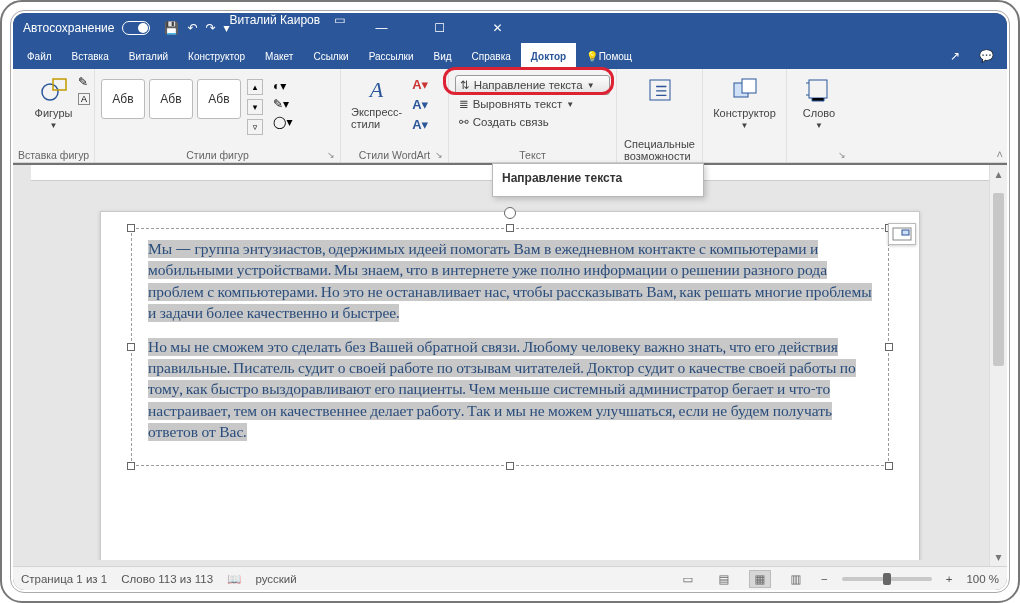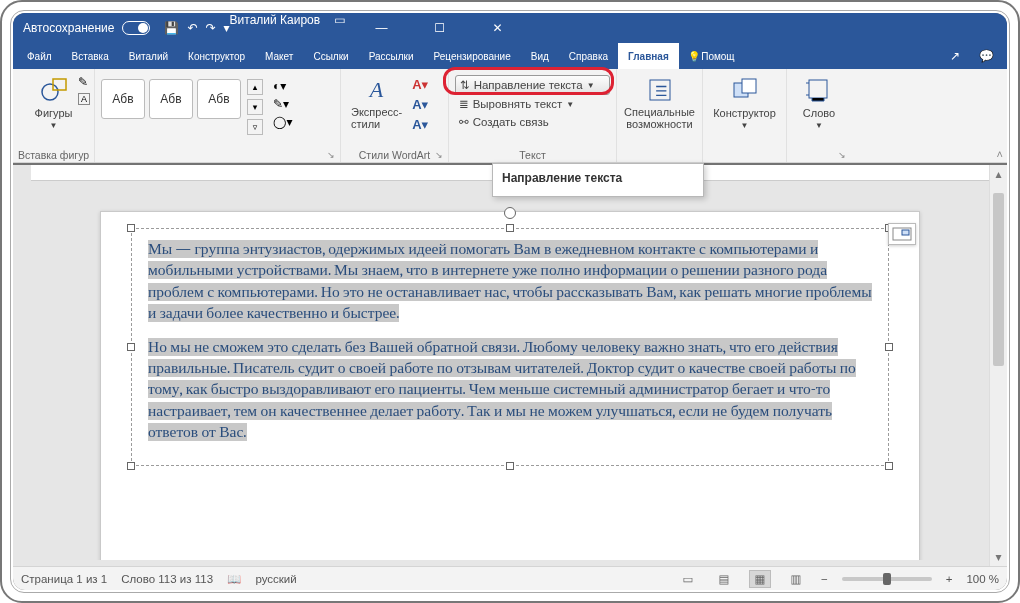--- a/index.html
+++ b/index.html
@@ -120,24 +120,23 @@
     </div>
 
     <div class="tabs-row">
       <div class="tab">Файл</div>
       <div class="tab">Вставка</div>
       <div class="tab">Виталий</div>
       <div class="tab">Конструктор</div>
       <div class="tab">Макет</div>
       <div class="tab">Ссылки</div>
       <div class="tab">Рассылки</div>
-      <div class="tab">Рецензирование</div>
       <div class="tab">Вид</div>
       <div class="tab">Справка</div>
-      <div class="tab active">Главная</div>
+      <div class="tab active">Доктор</div>
       <div class="tab">💡 <span>Помощ</span></div>
       <div class="spacer"></div>
       <div class="right-icons">
         <div class="btn">↗</div>
         <div class="btn">💬</div>
       </div>
     </div>
 
     <div class="ribbon">
 
@@ -168,20 +167,21 @@
             <div class="small-square">▴</div>
             <div class="small-square">▾</div>
             <div class="small-square">▿</div>
           </div>
           <div style="display:flex; flex-direction:column; gap:4px; margin-left:6px;">
             <span>◐▾</span>
             <span>✎▾</span>
             <span>◯▾</span>
           </div>
         </div>
+        <div class="group-label">Стили фигур</div>
         <div class="dlg-launcher">↘</div>
       </div>
 
       <div class="group" style="width:108px;">
         <div style="display:flex; gap:6px; align-items:flex-start;">
           <div class="big-btn">
             <div class="icon-box" style="font-family:Georgia; font-style:italic; font-size:22px; color:#2b579a;">A</div>
             <span style="white-space:pre-line; text-align:left; line-height:1.05;">Экспресс-
 стили</span>
           </div>
@@ -215,21 +215,21 @@
       </div>
 
       <div class="group" style="width:86px;">
         <div class="big-btn">
           <div class="icon-box">
             <svg width="26" height="26">
                 <rect x="3" y="3" width="20" height="20" fill="none" stroke="#2b579a"></rect>
                 <text x="8" y="19" font-size="14" fill="#2b579a">☰</text>
               </svg>
           </div>
-          <span style="white-space:pre-line; text-align:center; line-height:1.05;">Специальные
+          <span style="white-space:pre-line; text-align:left; line-height:1.05;margin-top:32px;">Специальные
 возможности</span>
         </div>
       </div>
 
       <div class="group" style="width:84px;">
         <div class="big-btn">
           <div class="icon-box">
             <svg width="26" height="26">
                 <rect x="2" y="6" width="14" height="14" fill="#cfe0f7" stroke="#2b579a"></rect>
                 <rect x="10" y="2" width="14" height="14" fill="#fff" stroke="#2b579a"></rect>

